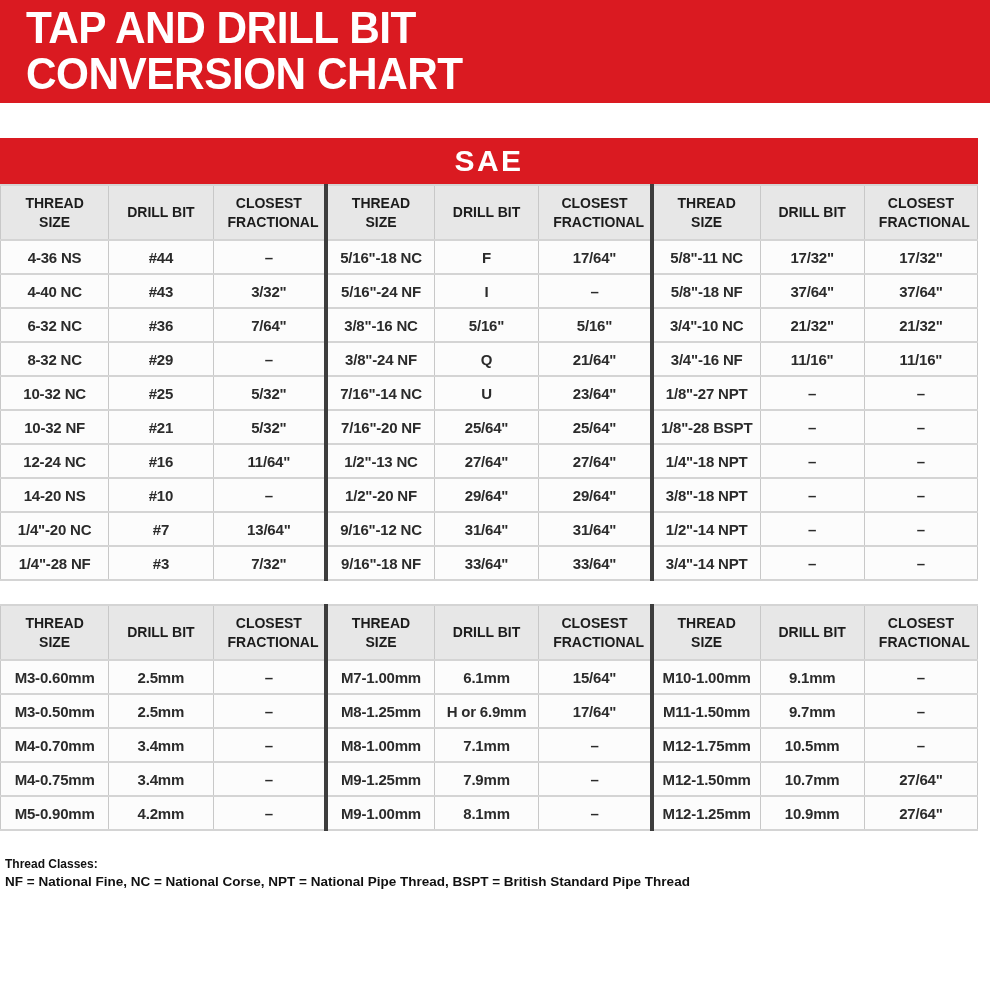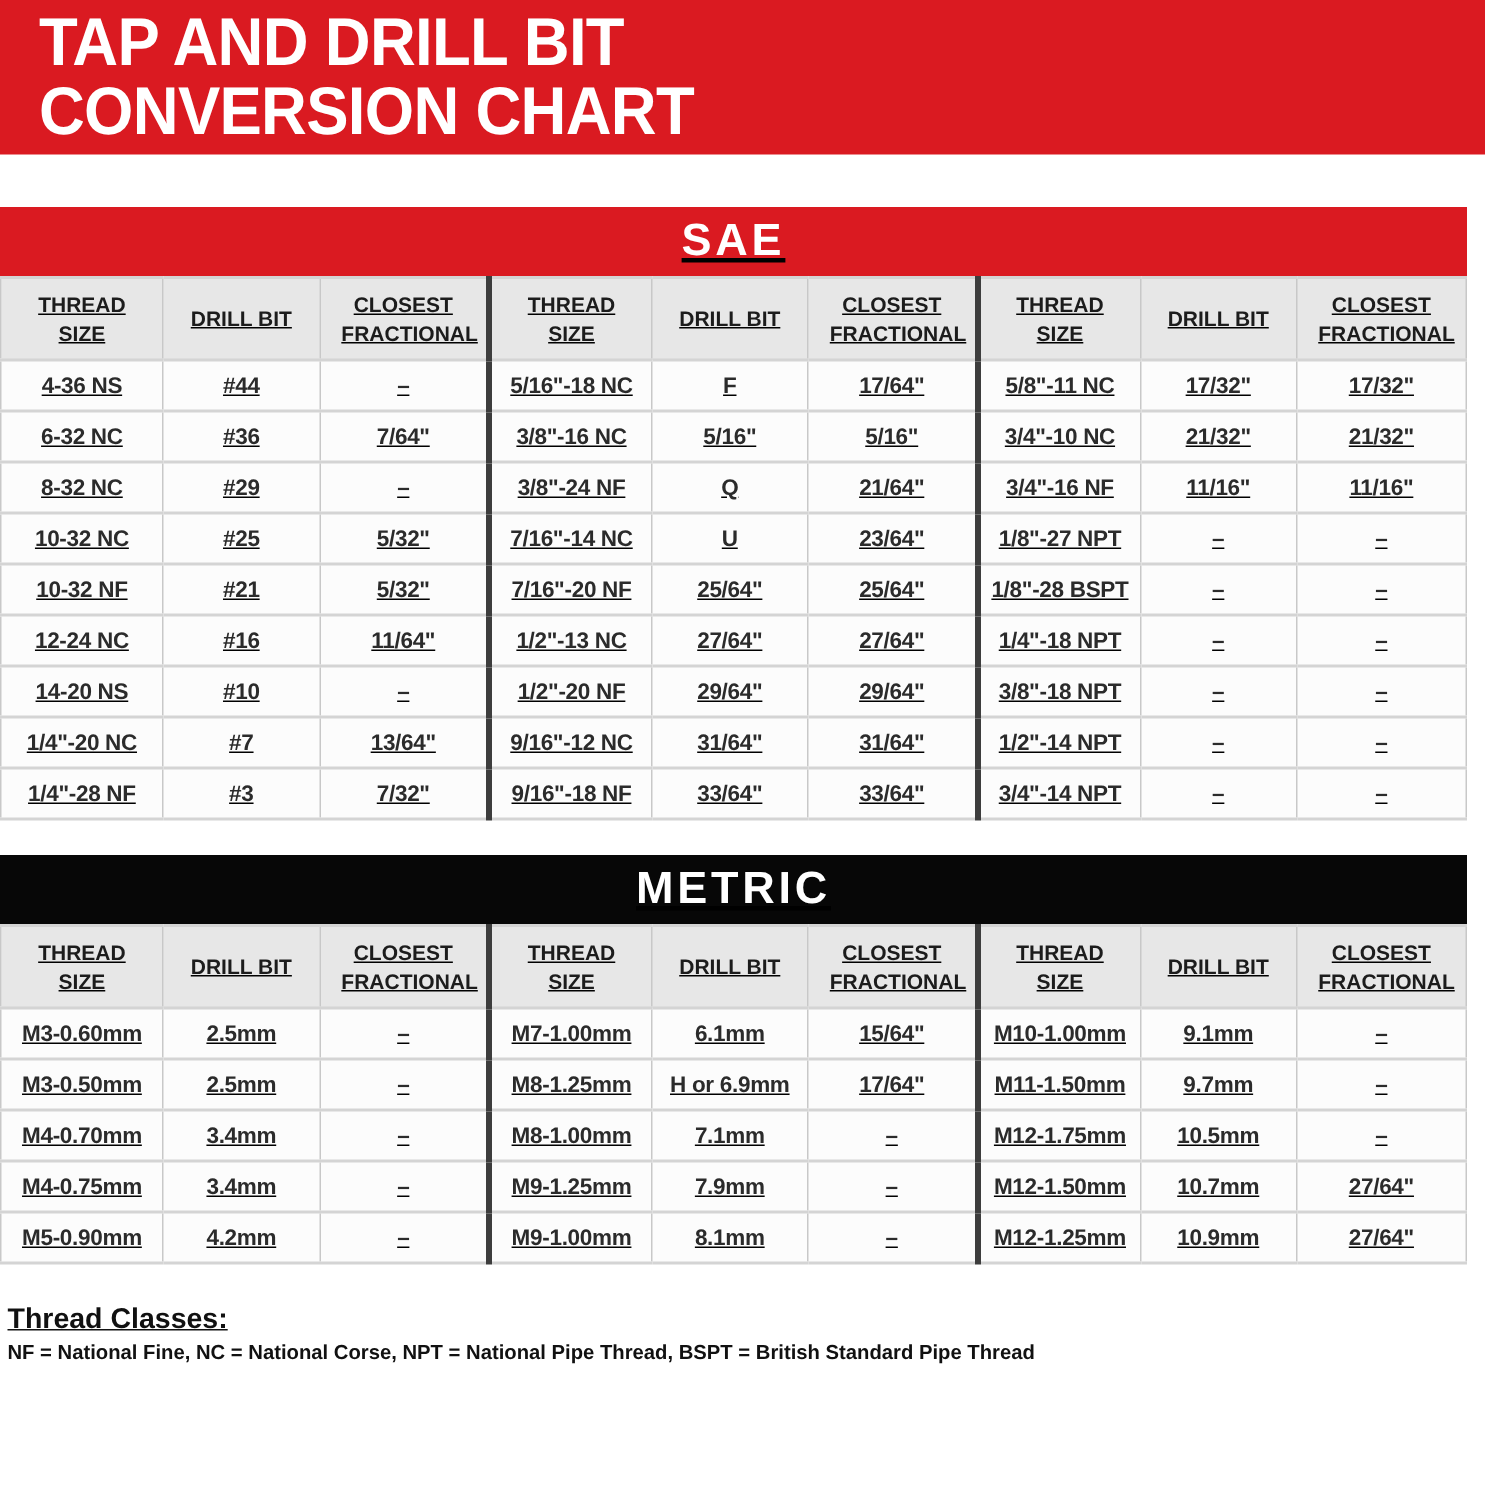--- a/index.html
+++ b/index.html
@@ -26,21 +26,21 @@
     letter-spacing:-0.5px;
     transform:scaleX(0.94);
     transform-origin:left center;
     white-space:nowrap;
   }
 
   .spacer-top { height:35px; }
   .gap-mid   { height:23px; }
 
   
-  .chart-section { width:978px;text-decoration:underline; }
+  .chart-section { width:978px; }
   .band {
     height:46px;
     display:flex; align-items:center; justify-content:center;
     color:#ffffff;
     font-size:30px; font-weight:900; letter-spacing:2.5px;
   }
   .band-red   { background:#da1a21; }
   .band-black { background:#070707; }
 
   
@@ -73,21 +73,21 @@
     border-left:1px solid #c8c8c8;
     border-right:1px solid #c8c8c8;
   }
   .conv-table th:nth-child(3n+1) { width:11.1%; }
   .conv-table th:nth-child(3n+2) { width:10.7%; }
   .conv-table th:nth-child(3n)   { width:11.6%; }
   .conv-table .group-end { border-right:4px solid #3d3d3d; }
 
   
   .footnote { margin:26px 0 0 5px; }
-  .fn-head { font-size:19px;   font-weight:700; color:#111111;text-decoration:underline; }
+  .fn-head { font-size:12px;   font-weight:700; color:#111111; }
   .fn-text { font-size:13.5px; font-weight:700; color:#111111; margin-top:3px; white-space:nowrap; }
 </style>
 </head>
 <body>
 
 <div class="page">
 
   <header class="title-block">
     <div class="title-line">TAP AND DRILL BIT</div>
     <div class="title-line">CONVERSION CHART</div>
@@ -115,20 +115,31 @@
           <tr>
             <td>4-36 NS</td>
             <td>#44</td>
             <td class="group-end">–</td>
             <td>5/16"-18 NC</td>
             <td>F</td>
             <td class="group-end">17/64"</td>
             <td>5/8"-11 NC</td>
             <td>17/32"</td>
             <td>17/32"</td>
+          </tr>
+          <tr>
+            <td>4-40 NC</td>
+            <td>#43</td>
+            <td class="group-end">3/32"</td>
+            <td>5/16"-24 NF</td>
+            <td>I</td>
+            <td class="group-end">–</td>
+            <td>5/8"-18 NF</td>
+            <td>37/64"</td>
+            <td>37/64"</td>
           </tr>
           <tr>
             <td>6-32 NC</td>
             <td>#36</td>
             <td class="group-end">7/64"</td>
             <td>3/8"-16 NC</td>
             <td>5/16"</td>
             <td class="group-end">5/16"</td>
             <td>3/4"-10 NC</td>
             <td>21/32"</td>
@@ -211,21 +222,20 @@
             <td>–</td>
             <td>–</td>
           </tr>
         </tbody>
       </table>
   </section>
 
   <div class="gap-mid"></div>
 
   <section class="chart-section">
-    <div class="band band-black">METRIC</div>
     <table class="conv-table" id="table-metric">
         <thead>
           <tr>
             <th>THREAD SIZE</th>
             <th>DRILL BIT</th>
             <th class="group-end">CLOSEST FRACTIONAL</th>
             <th>THREAD SIZE</th>
             <th>DRILL BIT</th>
             <th class="group-end">CLOSEST FRACTIONAL</th>
             <th>THREAD SIZE</th>

